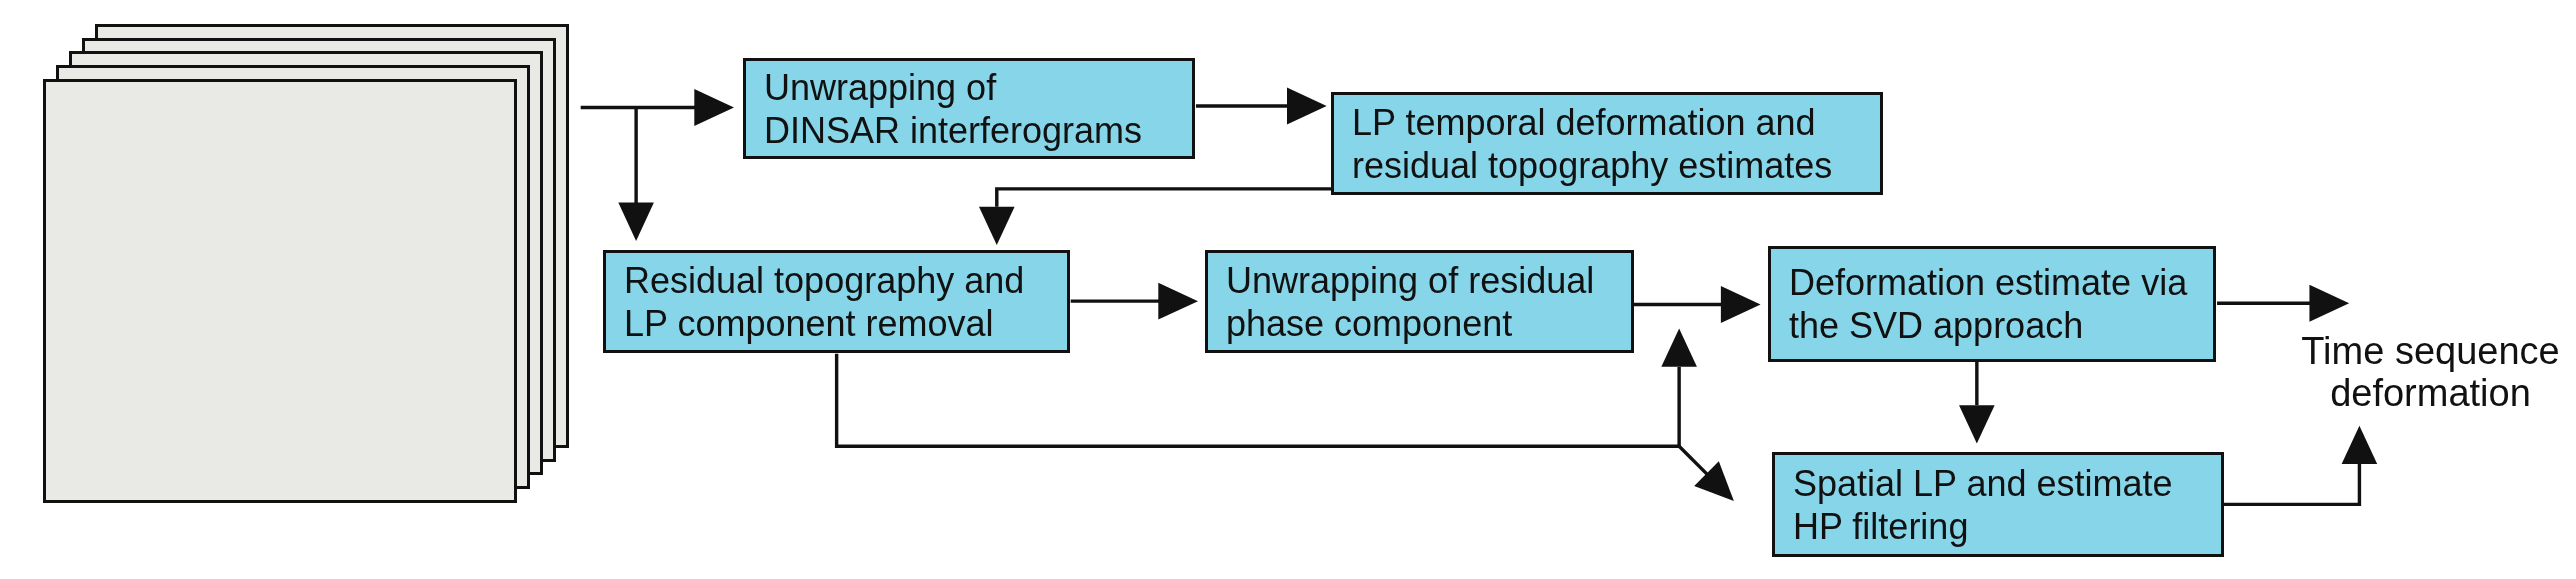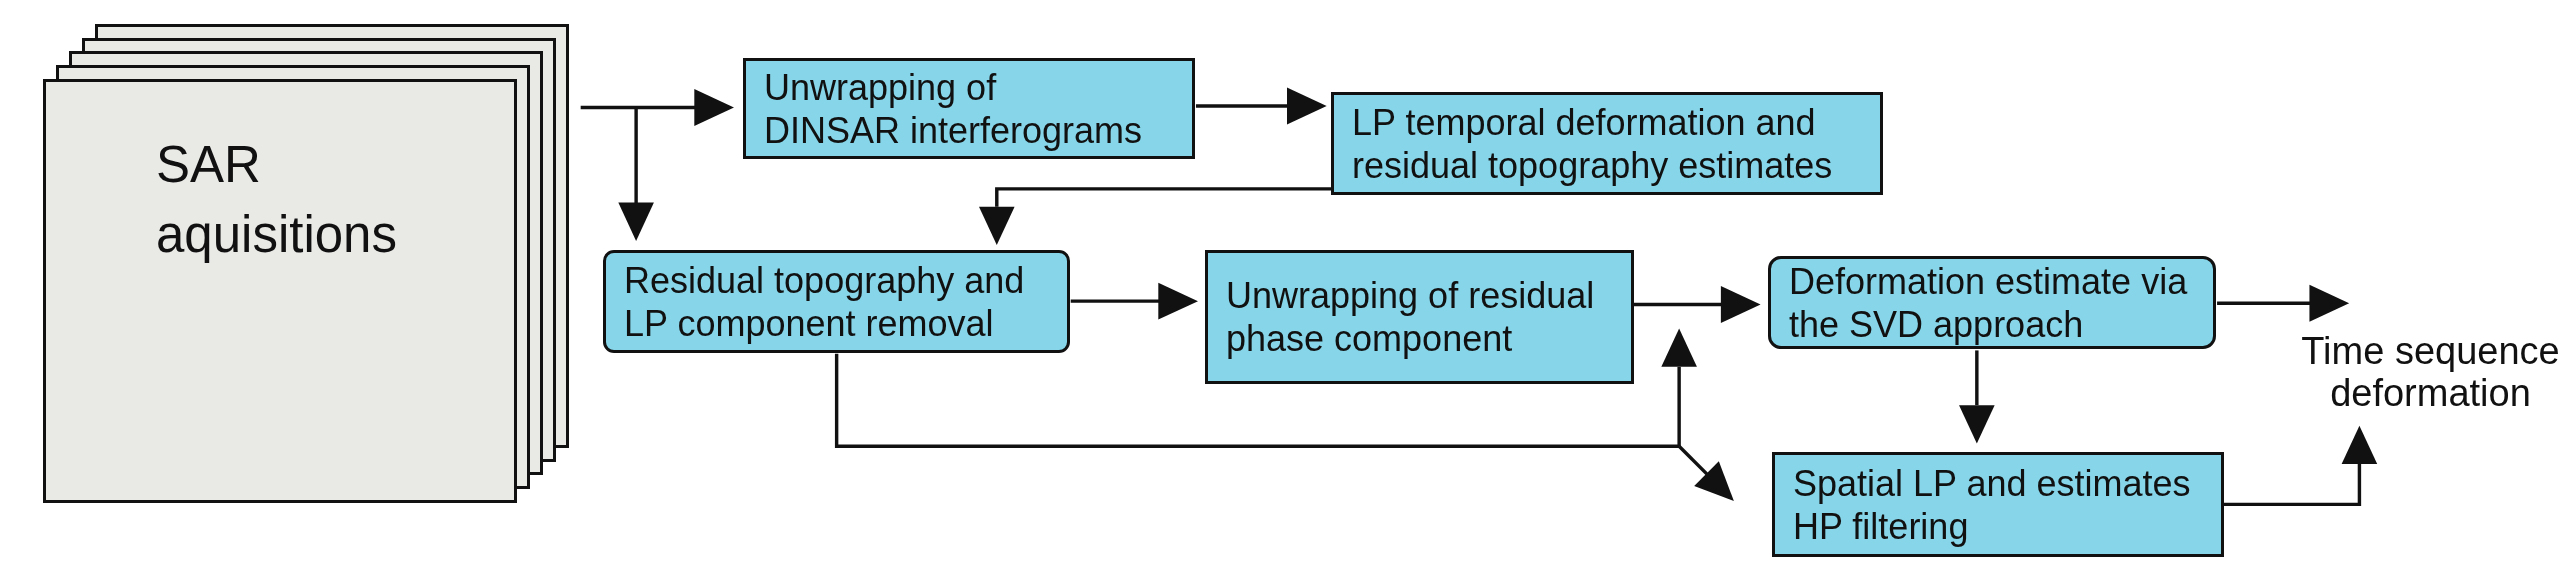--- a/index.html
+++ b/index.html
@@ -44,23 +44,23 @@
     position:absolute;box-sizing:border-box;
     background:var(--box-fill);
     border:3.4px solid var(--box-border);
     display:flex;align-items:center;
     padding:0 6px 0 18px;
     font-size:36px;line-height:43px;
     white-space:pre-line;
   }
   .node.b-unwrap-dinsar   {left:743px;top:58px; width:452px;height:101px;}
   .node.b-lp-estimates    {left:1331px;top:55px; width:552px;height:103px;margin-top:37px;}
-  .node.b-residual-removal{left:603px; top:250px;width:467px;height:103px;border-radius:11px;}
-  .node.b-unwrap-residual {left:1205px;top:250px;width:429px;height:134px;}
-  .node.b-svd-estimate    {left:1768px;top:256px;width:448px;height:93px;border-radius:13px;}
+  .node.b-residual-removal{left:603px; top:250px;width:467px;height:103px;}
+  .node.b-unwrap-residual {left:1205px;top:250px;width:429px;height:103px;}
+  .node.b-svd-estimate    {left:1768px;top:246px;width:448px;height:116px;}
   .node.b-spatial-filter  {left:1772px;top:452px;width:452px;height:105px;}
   .float-label{
     position:absolute;
     font-size:38px;line-height:42px;
     text-align:center;white-space:pre-line;
   }
   .feedback-label{left:931px;top:461px;width:712px;}
   .output-label{left:2280px;top:330px;width:301px;}
 </style>
 </head>
@@ -128,33 +128,31 @@
       <path d="M 3249 737 H 3447 V 678"></path>
       <polygon points="3447,622 3421,678 3473,678"></polygon>
     </g>
   </svg>
 
   <div class="sheet s4"></div>
   <div class="sheet s3"></div>
   <div class="sheet s2"></div>
   <div class="sheet s1"></div>
   <div class="sheet s0"></div>
-  <div class="stack-label">SAR
-aquisitions</div>
 
   <div class="node b-unwrap-dinsar">Unwrapping of
 DINSAR interferograms</div>
   <div class="node b-lp-estimates">LP temporal deformation and
 residual topography estimates</div>
   <div class="node b-residual-removal">Residual topography and
 LP component removal</div>
   <div class="node b-unwrap-residual">Unwrapping of residual
 phase component</div>
   <div class="node b-svd-estimate">Deformation estimate via
 the SVD approach</div>
-  <div class="node b-spatial-filter">Spatial LP and estimates
+  <div class="node b-spatial-filter">Spatial LP and estimate
 HP filtering</div>
 
   <div class="float-label output-label">Time sequence
 deformation</div>
 
 </div>
 
 
 </body></html>

